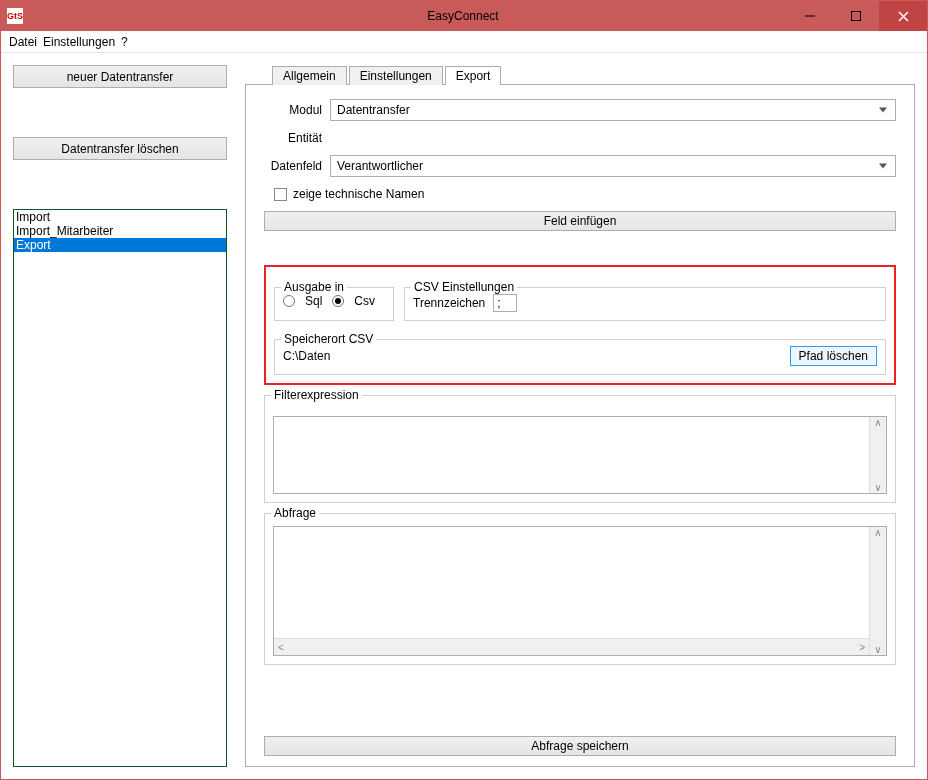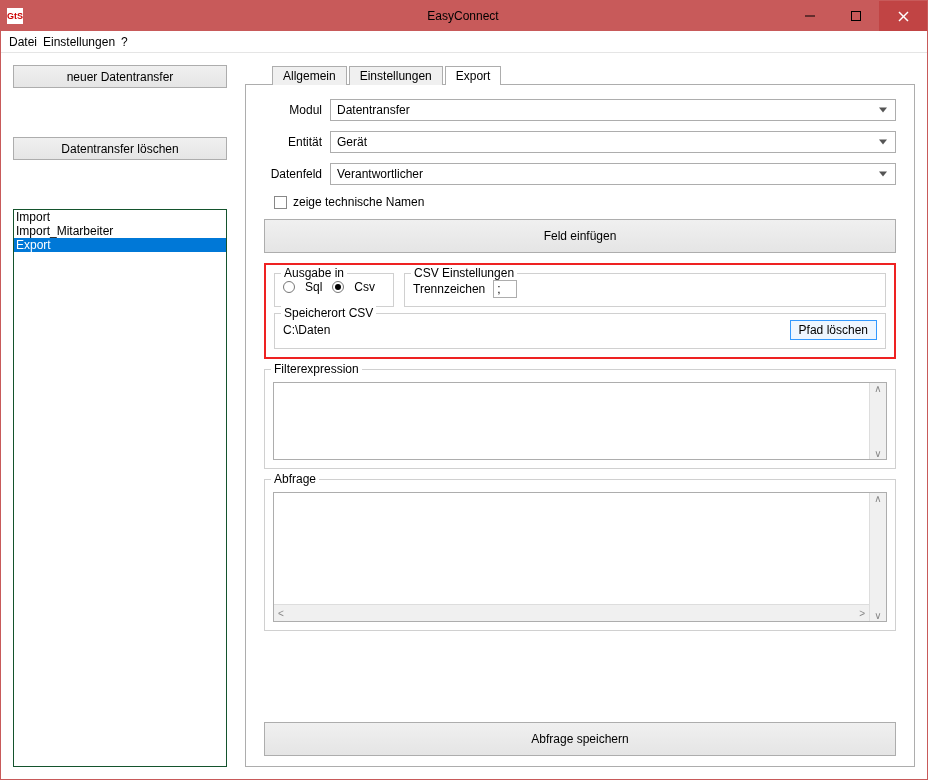--- a/index.html
+++ b/index.html
@@ -152,32 +152,33 @@
     border-left: 4px solid transparent;
     border-right: 4px solid transparent;
     border-top: 5px solid #555;
     transform: translateY(-50%);
   }
   .checkbox-row { display: flex; align-items: center; gap: 6px; padding-left: 10px;}
   .checkbox {
     width: 13px; height: 13px; border: 1px solid #888; background: #fff;
   }
   .full-btn {
-    height: 34px;
+    height: 20px;
     border: 1px solid #adadad;
     background: linear-gradient(#f0f0f0,#e5e5e5);
     display: flex; align-items: center; justify-content: center;
     cursor: default;
   }
   .red-group {
     border: 2px solid #e22;
-    padding: 8px 8px 8px 8px;
+    padding: 20px 8px 8px 8px;
     display: flex;
     flex-direction: column;
-    gap: 6px;
+    gap: 18px;
+    margin-top: 24px;
   }
   .red-row1 { display: flex; gap: 10px; }
   .fieldset {
     border: 1px solid #d0d0d0;
     padding: 6px 8px 8px 8px;
     position: relative;
   }
   .fieldset-legend {
     position: absolute;
     top: -8px; left: 6px;
@@ -289,23 +290,20 @@
 
         <div class="form-row">
           <span class="form-label">Modul</span>
           <div class="select">
               <span>Datentransfer</span>
             </div>
         </div>
 
         <div class="form-row">
           <span class="form-label">Entität</span>
-          <div class="select">
-              <span>Gerät</span>
-            </div>
         </div>
 
         <div class="form-row">
           <span class="form-label">Datenfeld</span>
           <div class="select">
               <span>Verantwortlicher</span>
             </div>
         </div>
 
         <div class="checkbox-row">
@@ -336,21 +334,21 @@
           </div>
           <div class="fieldset">
             <span class="fieldset-legend">Speicherort CSV</span>
             <div class="path-row">
               <span>C:\Daten</span>
               <span class="path-btn">Pfad löschen</span>
             </div>
           </div>
         </div>
 
-        <div class="group-box" style="padding-top:12px">
+        <div class="group-box" style="padding-top:20px">
           <span class="fieldset-legend">Filterexpression</span>
           <div class="textarea filter-box">
             <span></span>
             <div class="scroll-v">
                 <span>∧</span>
                 <span>∨</span>
               </div>
           </div>
         </div>
 

